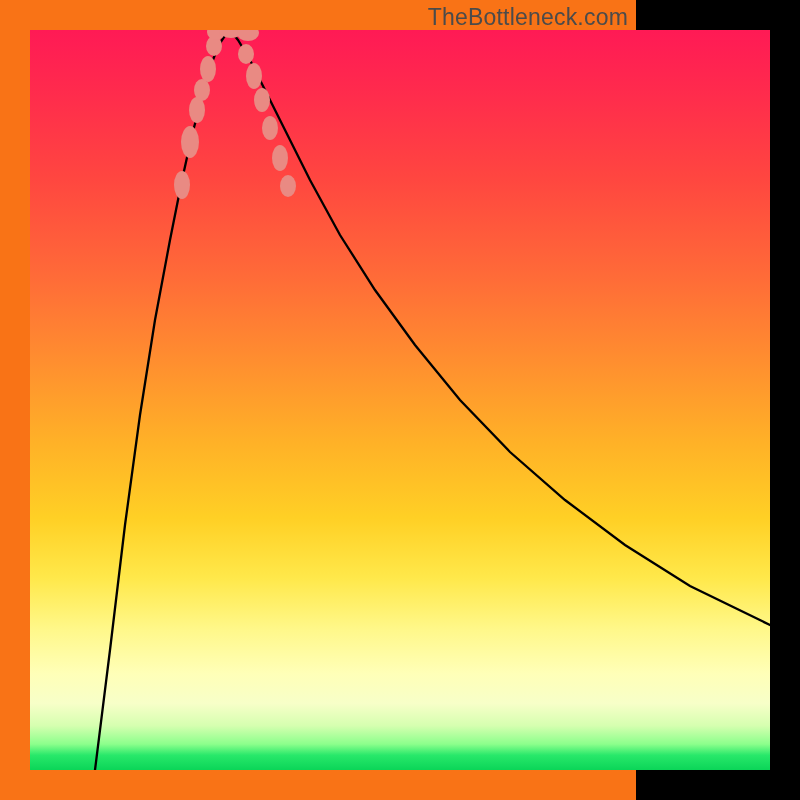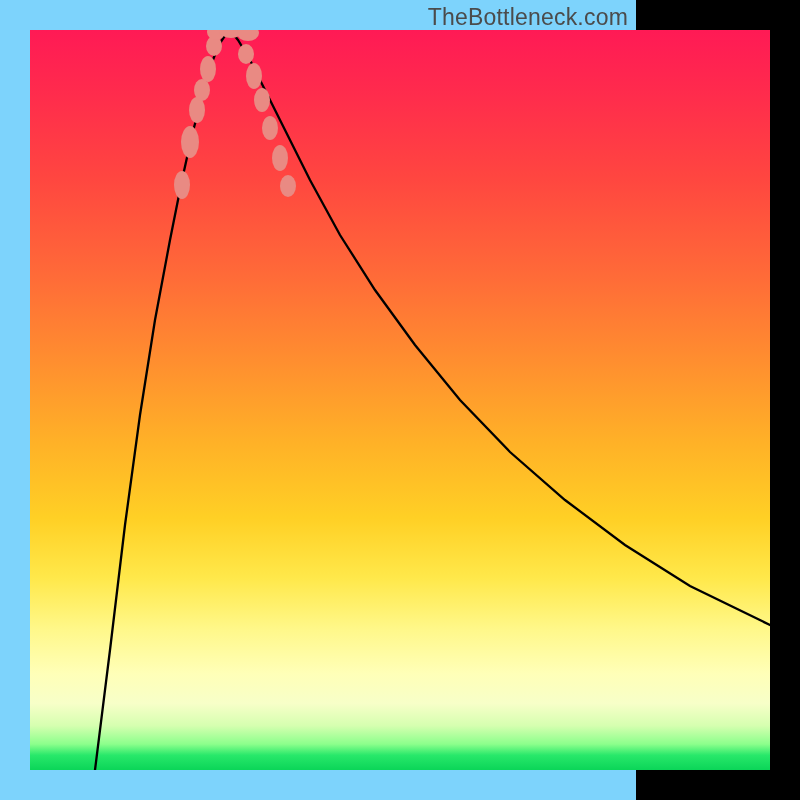--- a/index.html
+++ b/index.html
@@ -10,21 +10,21 @@
     overflow: hidden;
     background: #000;
     font-family: Arial, Helvetica, sans-serif;
   }
   .frame {
     position: absolute;
     top: 0;
     left: 0;
     width: 636px;
     height: 800px;
-    background: #7dd3fc;
+    background: #f97316;
   }
   .plot-area {
     position: absolute;
     top: 30px;
     left: 30px;
     width: 740px;
     height: 740px;
     overflow: hidden;
   }
   .gradient-bg {

